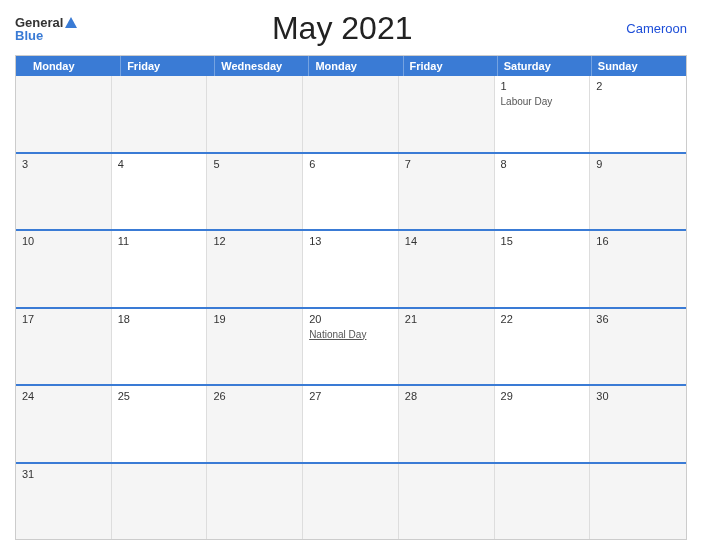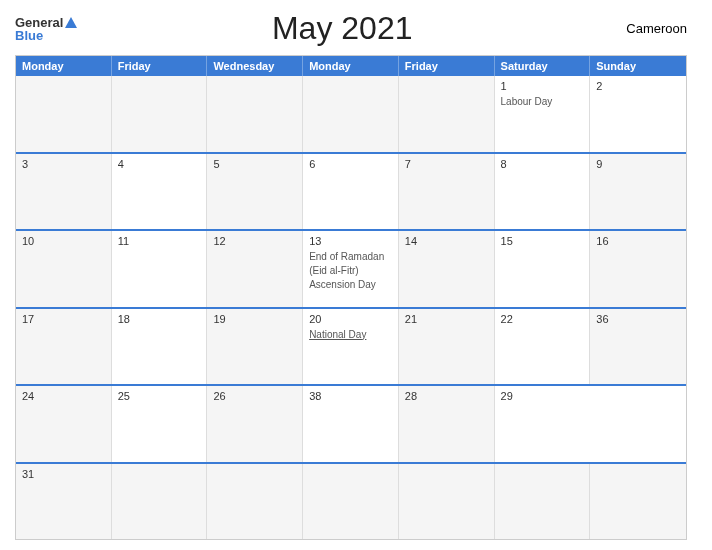--- a/index.html
+++ b/index.html
@@ -26,34 +26,35 @@
     }
     .month-title {
       font-size: 32px;
       font-weight: normal;
       color: #222;
       text-align: center;
       flex: 1;
     }
     .country {
       font-size: 13px;
-      color: #000000;
+      color: #1d4ed8;
       text-align: right;
       min-width: 80px;
     }
     .calendar {
       flex: 1;
       display: flex;
       flex-direction: column;
       border: 1px solid #ccc;
     }
     .cal-header {
       display: grid;
       grid-template-columns: repeat(7, 1fr);
       background: #3a7bd5;
+      padding-left: 11px;
     }
     .cal-header-cell {
       color: #fff;
       font-size: 11px;
       font-weight: bold;
       padding: 4px 6px;
       border-right: 1px solid rgba(255,255,255,0.3);
     }
     .cal-header-cell:last-child {
       border-right: none;
@@ -199,23 +200,21 @@
         <div class="cal-row">
           <div class="cal-cell shaded">
             <span class="day-num">10</span>
           </div>
           <div class="cal-cell">
             <span class="day-num">11</span>
           </div>
           <div class="cal-cell shaded">
             <span class="day-num">12</span>
           </div>
-          <div class="cal-cell"><span class="day-num">13</span><span class="event-text" style="white-space: pre-line;">End of Ramadan
-(Eid al-Fitr)
-Ascension Day</span></div>
+          <div class="cal-cell"><span class="day-num">13</span></div>
           <div class="cal-cell shaded">
             <span class="day-num">14</span>
           </div>
           <div class="cal-cell">
             <span class="day-num">15</span>
           </div>
           <div class="cal-cell shaded">
             <span class="day-num">16</span>
           </div>
         </div>
@@ -244,27 +243,30 @@
           <div class="cal-cell shaded">
             <span class="day-num">24</span>
           </div>
           <div class="cal-cell">
             <span class="day-num">25</span>
           </div>
           <div class="cal-cell shaded">
             <span class="day-num">26</span>
           </div>
           <div class="cal-cell">
-            <span class="day-num">38</span>
+            <span class="day-num">27</span>
           </div>
           <div class="cal-cell shaded">
             <span class="day-num">28</span>
           </div>
           <div class="cal-cell">
             <span class="day-num">29</span>
+          </div>
+          <div class="cal-cell shaded">
+            <span class="day-num">30</span>
           </div>
         </div>
         <div class="cal-row">
           <div class="cal-cell shaded">
             <span class="day-num">31</span>
           </div>
           <div class="cal-cell empty"></div>
           <div class="cal-cell empty"></div>
           <div class="cal-cell empty"></div>
           <div class="cal-cell empty"></div>

